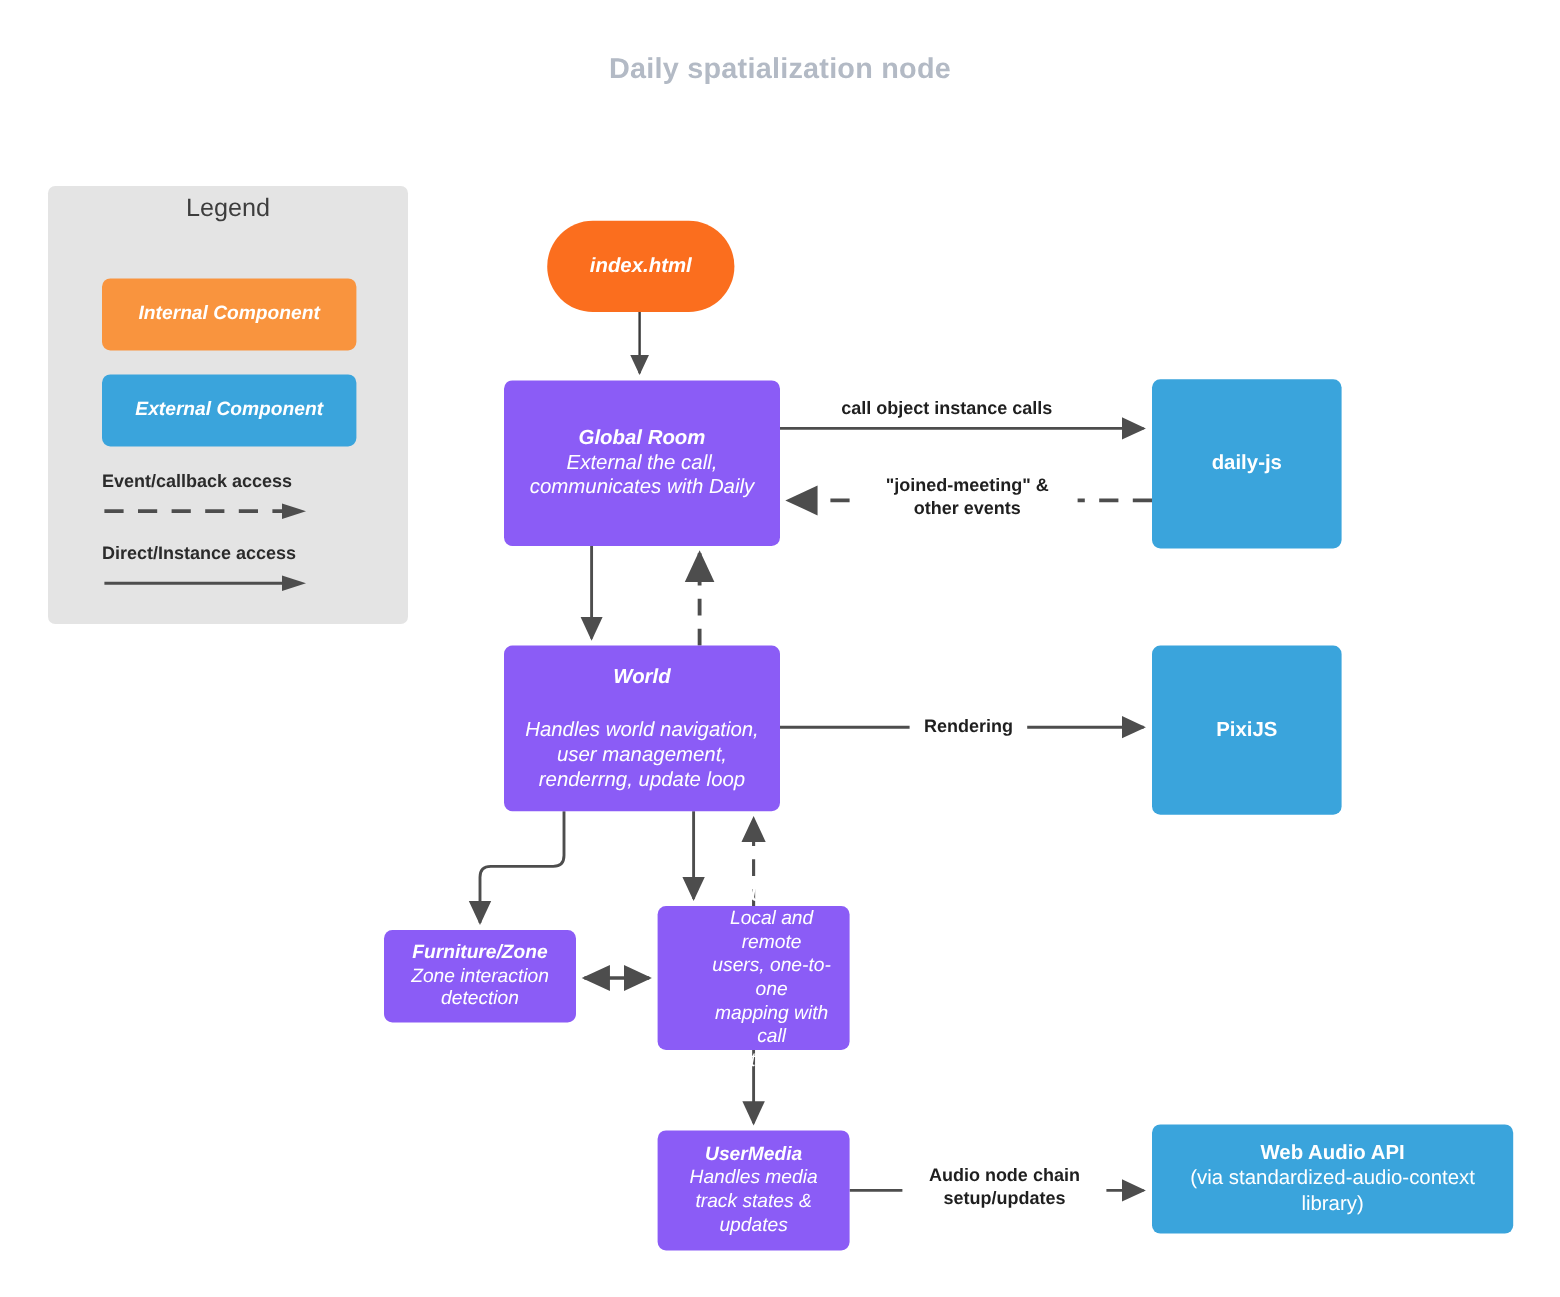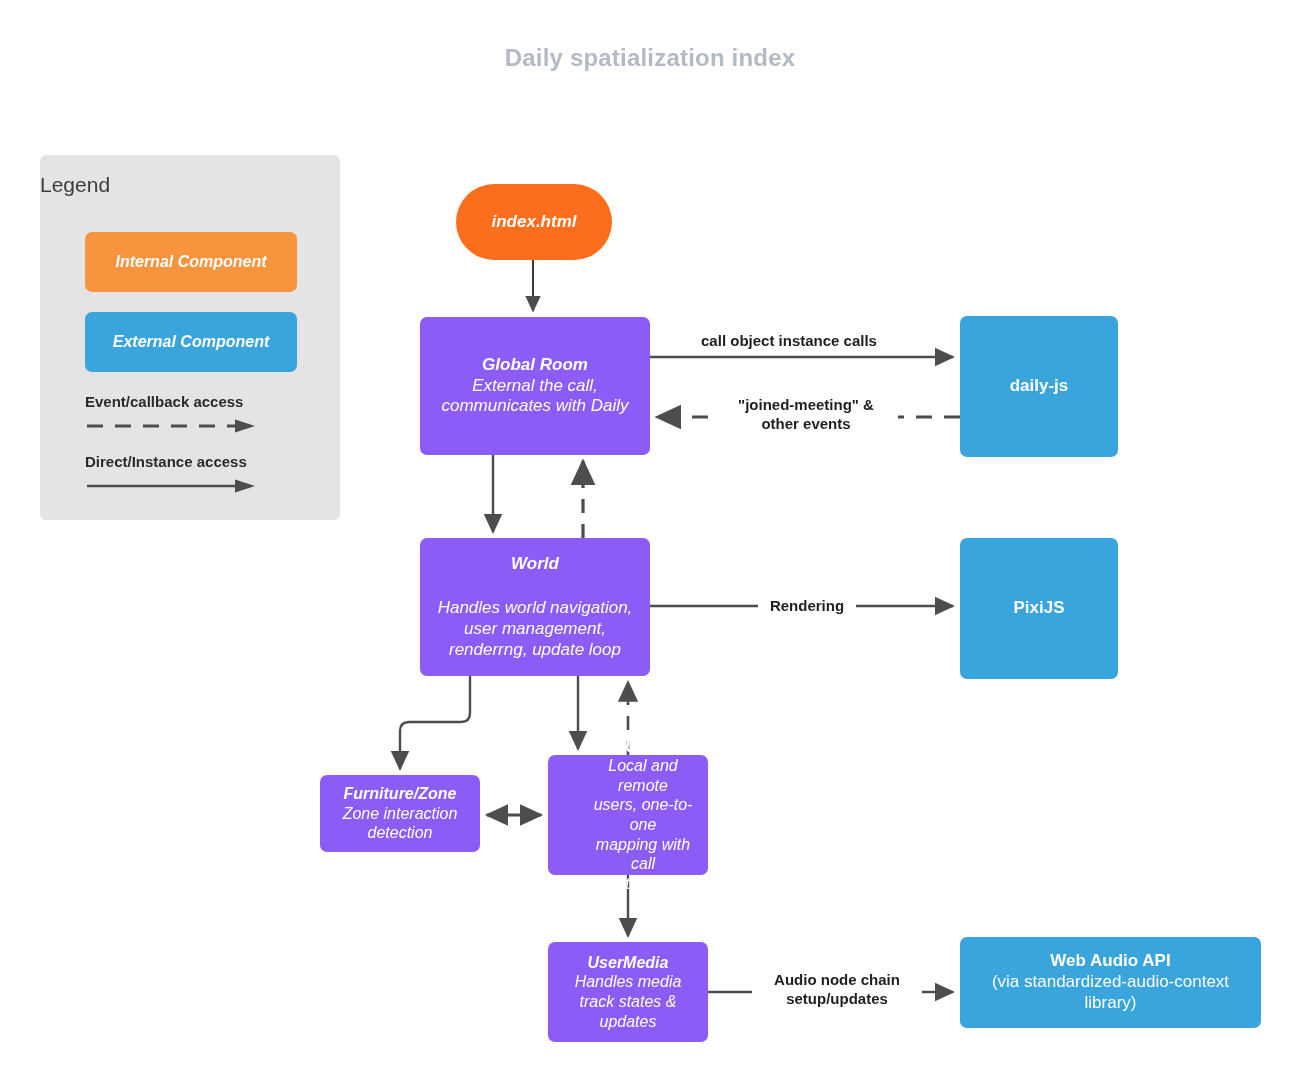--- a/index.html
+++ b/index.html
@@ -35,23 +35,23 @@
     left: 40px;
     top: 155px;
     width: 300px;
     height: 365px;
     background: #e4e4e4;
     border-radius: 6px;
   }
   #legend-title {
     position: absolute;
     left: 0;
-    top: 18px;
+    top: 7px;
     width: 300px;
-    text-align: left;
+    text-align: center;
     font-size: 21px;
     color: #3d3d3d;
   }
   .legend-swatch {
     position: absolute;
     left: 45px;
     width: 212px;
     height: 60px;
     border-radius: 7px;
     display: flex;
@@ -150,21 +150,21 @@
   #edges {
     position: absolute;
     left: 0; top: 0;
     width: 1300px; height: 1081px;
     pointer-events: none;
   }
 </style>
 </head>
 <body>
 
-<div id="page-title">Daily spatialization index</div>
+<div id="page-title">Daily spatialization node</div>
 
 <div id="legend">
   <div id="legend-title">Legend</div>
 
   <div id="legend-external" class="legend-swatch">
     <span>External Component</span>
   </div>
 
   <div id="legend-internal" class="legend-swatch">
     <span>Internal Component</span>

